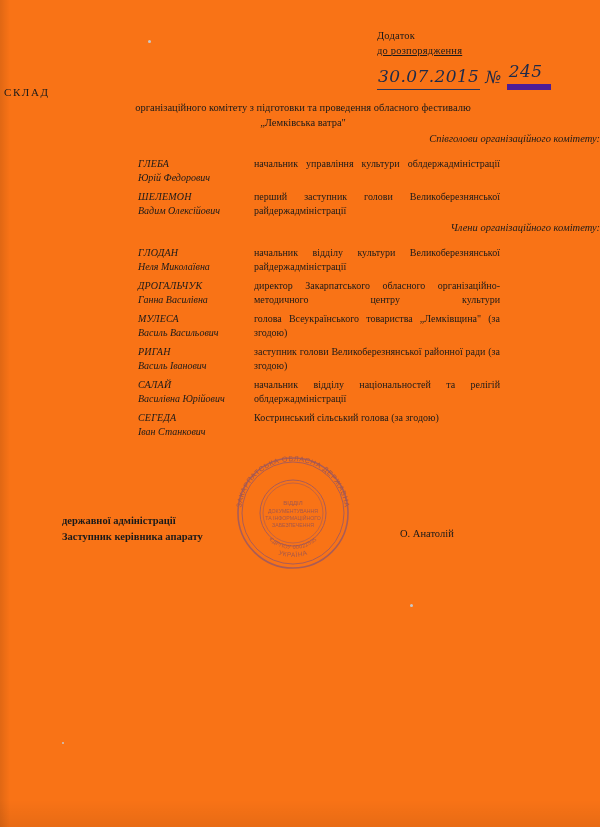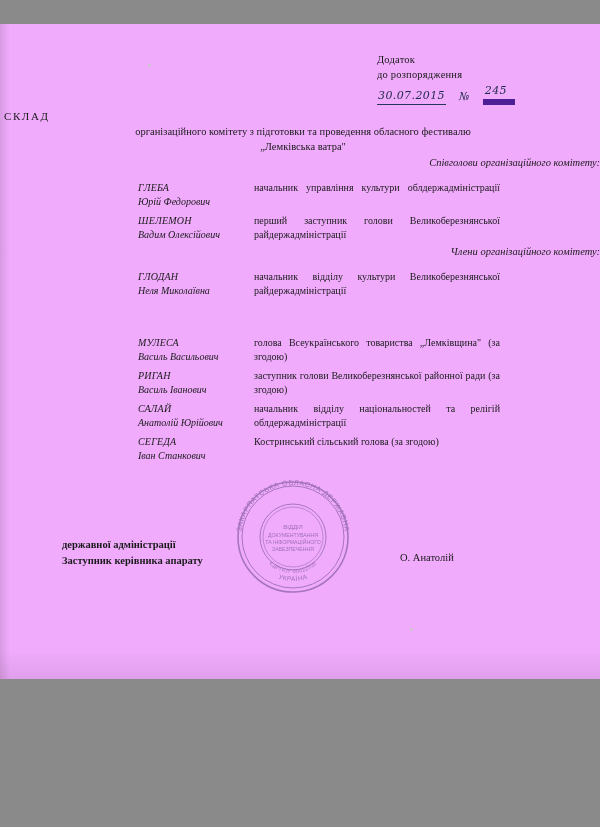--- a/index.html
+++ b/index.html
@@ -3,26 +3,25 @@
 <meta charset="utf-8">
 <style>
   html, body {
     margin: 0;
     padding: 0;
     background: #8a8a8a;
   }
   .page {
     position: relative;
     width: 600px;
-    height: 655px;
-    background: #f0abfc;
+    height: 827px;
+    background: #f97316;
     overflow: hidden;
     font-family: "Liberation Serif", "DejaVu Serif", serif;
     color: #1a1a1a;
-    margin-top: 24px;
   }
   
   .scan-edge-left {
     position: absolute;
     left: 0; top: 0;
     width: 10px; height: 827px;
     background: linear-gradient(to right, rgba(0,0,0,0.10), rgba(0,0,0,0));
   }
   .scan-edge-bottom {
     position: absolute;
@@ -39,31 +38,31 @@
   
   .header {
     position: absolute;
     left: 377px;
     top: 28px;
     width: 200px;
     font-size: 10.5px;
     line-height: 1.45;
   }
   .header .line1 { letter-spacing: .2px; }
-  .header .line2 { letter-spacing: .2px; }
+  .header .line2 { letter-spacing: .2px; text-decoration: underline; }
   .header .handwritten {
     margin-top: 1px;
     font-family: "DejaVu Serif", serif;
-    font-size: 11px;
+    font-size: 17px;
     color: #1d2a4a;
     letter-spacing: .4px;
     font-style: italic;
     display: flex;
     align-items: flex-end;
-    gap: 13px;
+    gap: 5px;
   }
   .hw-date { border-bottom: 1px solid #28355a; padding: 0 1px; }
   .hw-no { }
   .hw-num { border-bottom: 6px solid #4c1d95; padding: 0 8px 0 2px; }
 
   
   .title {
     position: absolute;
     left: 4px; top: 86px;
     width: 600px;
@@ -194,41 +193,48 @@
   <div class="sec-head" id="sec-head-1">Члени організаційного комітету:</div>
 
   <div class="person" style="top:246px;">
     <div class="p-name">
       <div class="p-surname">ГЛОДАН</div>
       <div class="p-given">Неля Миколаївна</div>
     </div>
     <div class="p-role">начальник відділу культури Великоберезнянської райдержадміністрації</div>
   </div>
 
+  <div class="person" style="top:279px;">
+    <div class="p-name">
+      <div class="p-surname">ДРОГАЛЬЧУК</div>
+      <div class="p-given">Ганна Василівна</div>
+    </div>
+    <div class="p-role">директор Закарпатського обласного організаційно-методичного центру культури</div>
+  </div>
 
   <div class="person" style="top:345px;">
     <div class="p-name">
       <div class="p-surname">РИГАН</div>
       <div class="p-given">Василь Іванович</div>
     </div>
     <div class="p-role">заступник голови Великоберезнянської районної ради (за згодою)</div>
   </div>
 
   <div class="person" style="top:312px;">
     <div class="p-name">
       <div class="p-surname">МУЛЕСА</div>
       <div class="p-given">Василь Васильович</div>
     </div>
     <div class="p-role">голова Всеукраїнського товариства „Лемківщина" (за згодою)</div>
   </div>
 
   <div class="person" style="top:378px;">
     <div class="p-name">
       <div class="p-surname">САЛАЙ</div>
-      <div class="p-given">Анатолій Юрійович</div>
+      <div class="p-given">Василівна Юрійович</div>
     </div>
     <div class="p-role">начальник відділу національностей та релігій облдержадміністрації</div>
   </div>
 
   <div class="person" style="top:411px;">
     <div class="p-name">
       <div class="p-surname">СЕГЕДА</div>
       <div class="p-given">Іван Станкович</div>
     </div>
     <div class="p-role no-justify">Костринський сільський голова (за згодою)</div>

